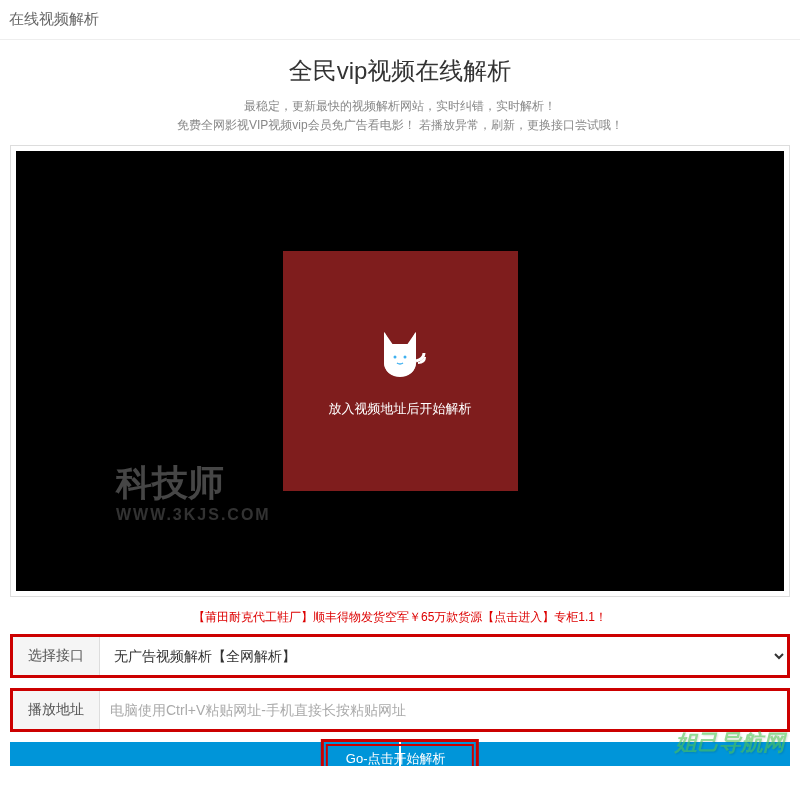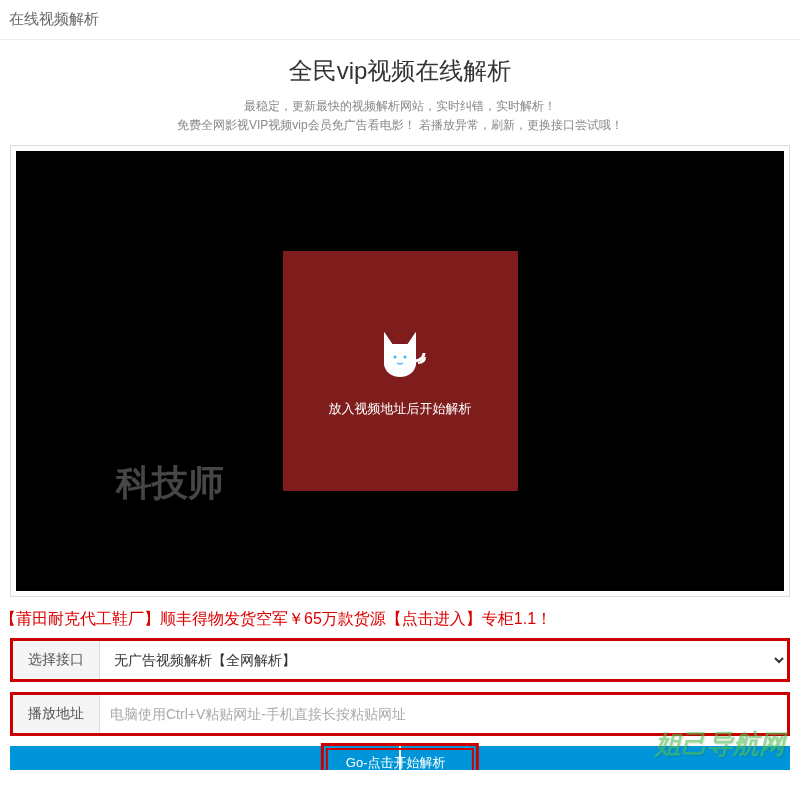--- a/index.html
+++ b/index.html
@@ -98,23 +98,23 @@
       font-weight: bold;
       pointer-events: none;
       line-height: 1.2;
     }
     .watermark-sub {
       font-size: 16px;
       letter-spacing: 2px;
       color: rgba(200,200,200,0.25);
     }
     .ad-text {
-      text-align: left;
+      text-align: center;
       color: #d00;
-      font-size: 16px;
+      font-size: 12px;
       margin: 12px 0 8px;
     }
     .form-row {
       display: flex;
       margin: 2px 10px 10px;
       border: 3px solid #c00;
       background: #15803d;
     }
     .form-label {
       background: #f5f5f5;
@@ -176,21 +176,21 @@
       border: 2px solid #c00;
       padding: 4px 18px;
       color: #fff;
       font-size: 13px;
     }
     .nav-watermark {
       position: absolute;
       right: 15px;
       bottom: 8px;
       color: #4dc050;
-      font-size: 26px;
+      font-size: 22px;
       font-weight: bold;
       font-style: italic;
       opacity: 0.6;
       text-shadow: 1px 1px 2px rgba(0,0,0,0.2);
       pointer-events: none;
     }
     .buttons-wrapper {
       position: relative;
     }
   </style>
@@ -216,20 +216,21 @@
         <path d="M15 8 L22 22 L15 22 Z M45 8 L38 22 L45 22 Z" fill="#fff"></path>
         <circle cx="25" cy="32" r="1.5" fill="#3eb0f0"></circle>
         <circle cx="35" cy="32" r="1.5" fill="#3eb0f0"></circle>
         <path d="M27 38 Q30 40 33 38" stroke="#3eb0f0" stroke-width="1.5" fill="none"></path>
         <path d="M46 36 Q54 34 54 28" stroke="#fff" stroke-width="3" fill="none"></path>
       </svg>
       <div class="player-text">放入视频地址后开始解析</div>
     </div>
     <div class="watermark">
       <div>科技师</div>
+      <div class="watermark-sub">WWW.3KJS.COM</div>
     </div>
   </div>
 </div>
 
 <div class="ad-text">【莆田耐克代工鞋厂】顺丰得物发货空军￥65万款货源【点击进入】专柜1.1！</div>
 
 <div class="form-row">
   <div class="form-label">选择接口</div>
   <select class="form-select">
     <option>无广告视频解析【全网解析】</option>

